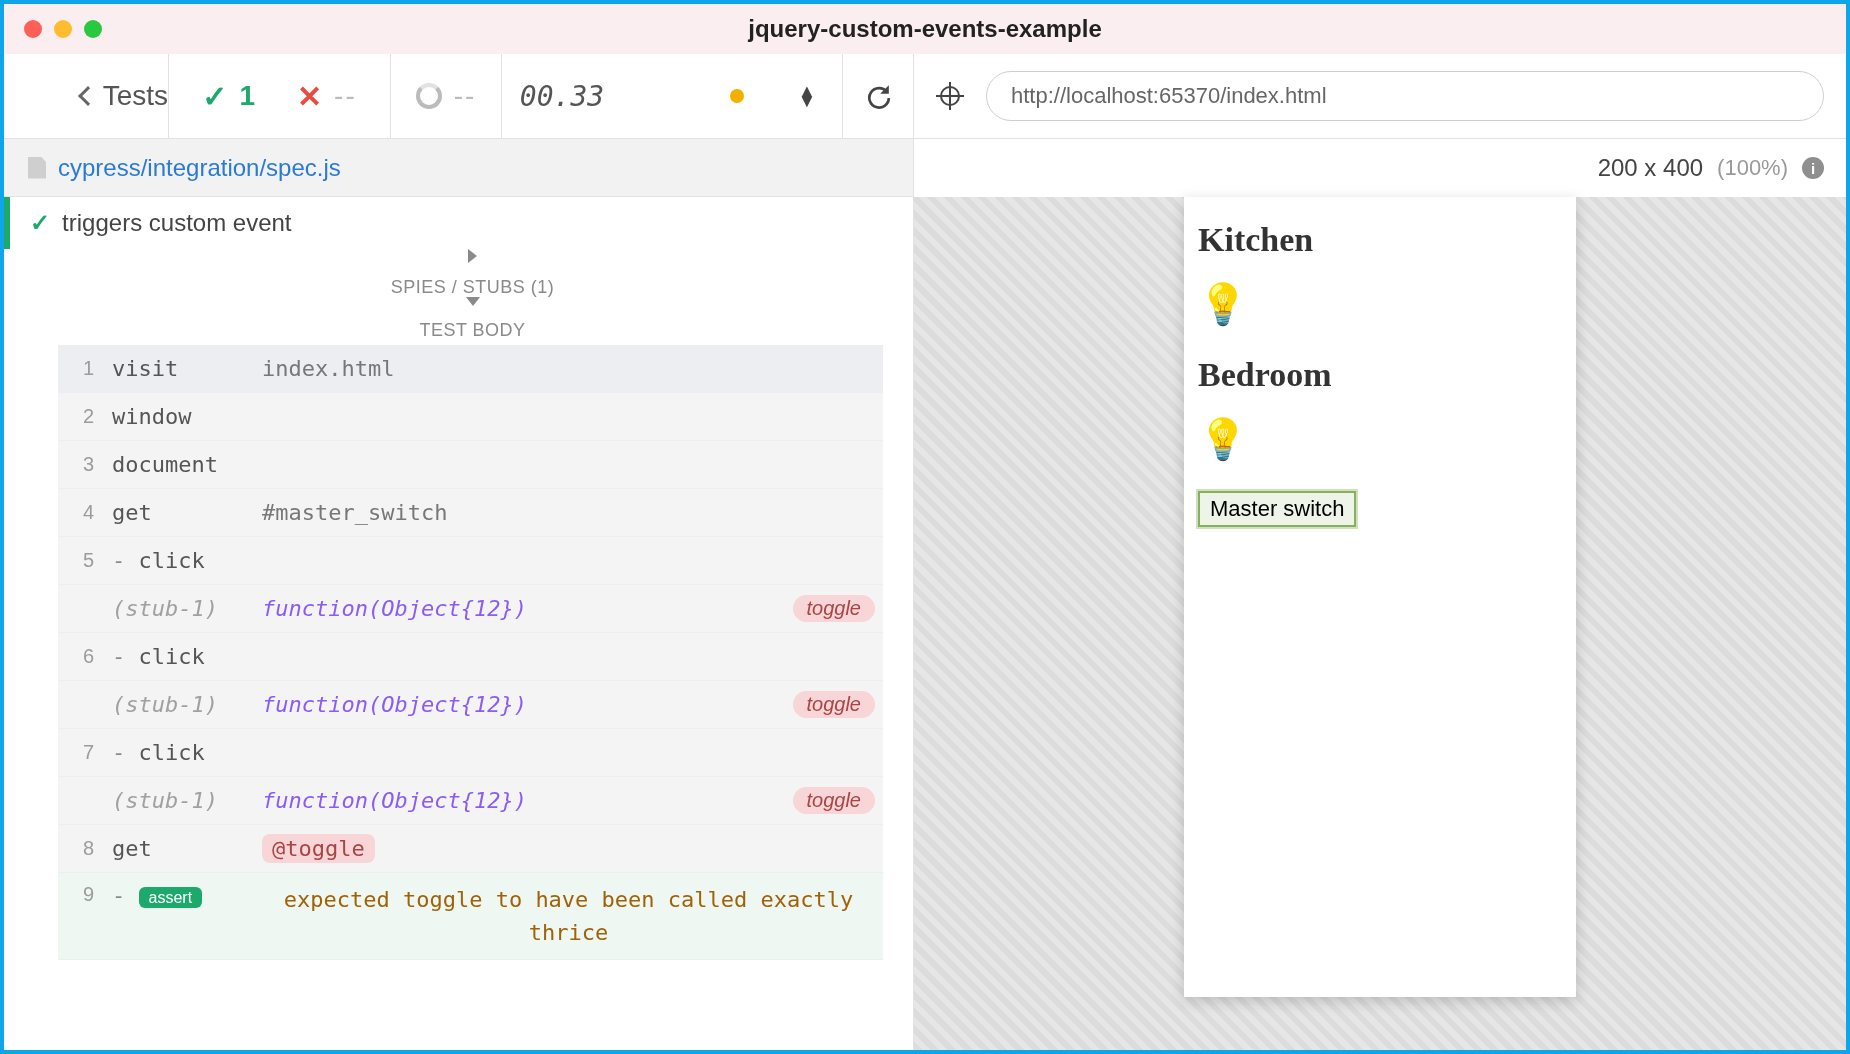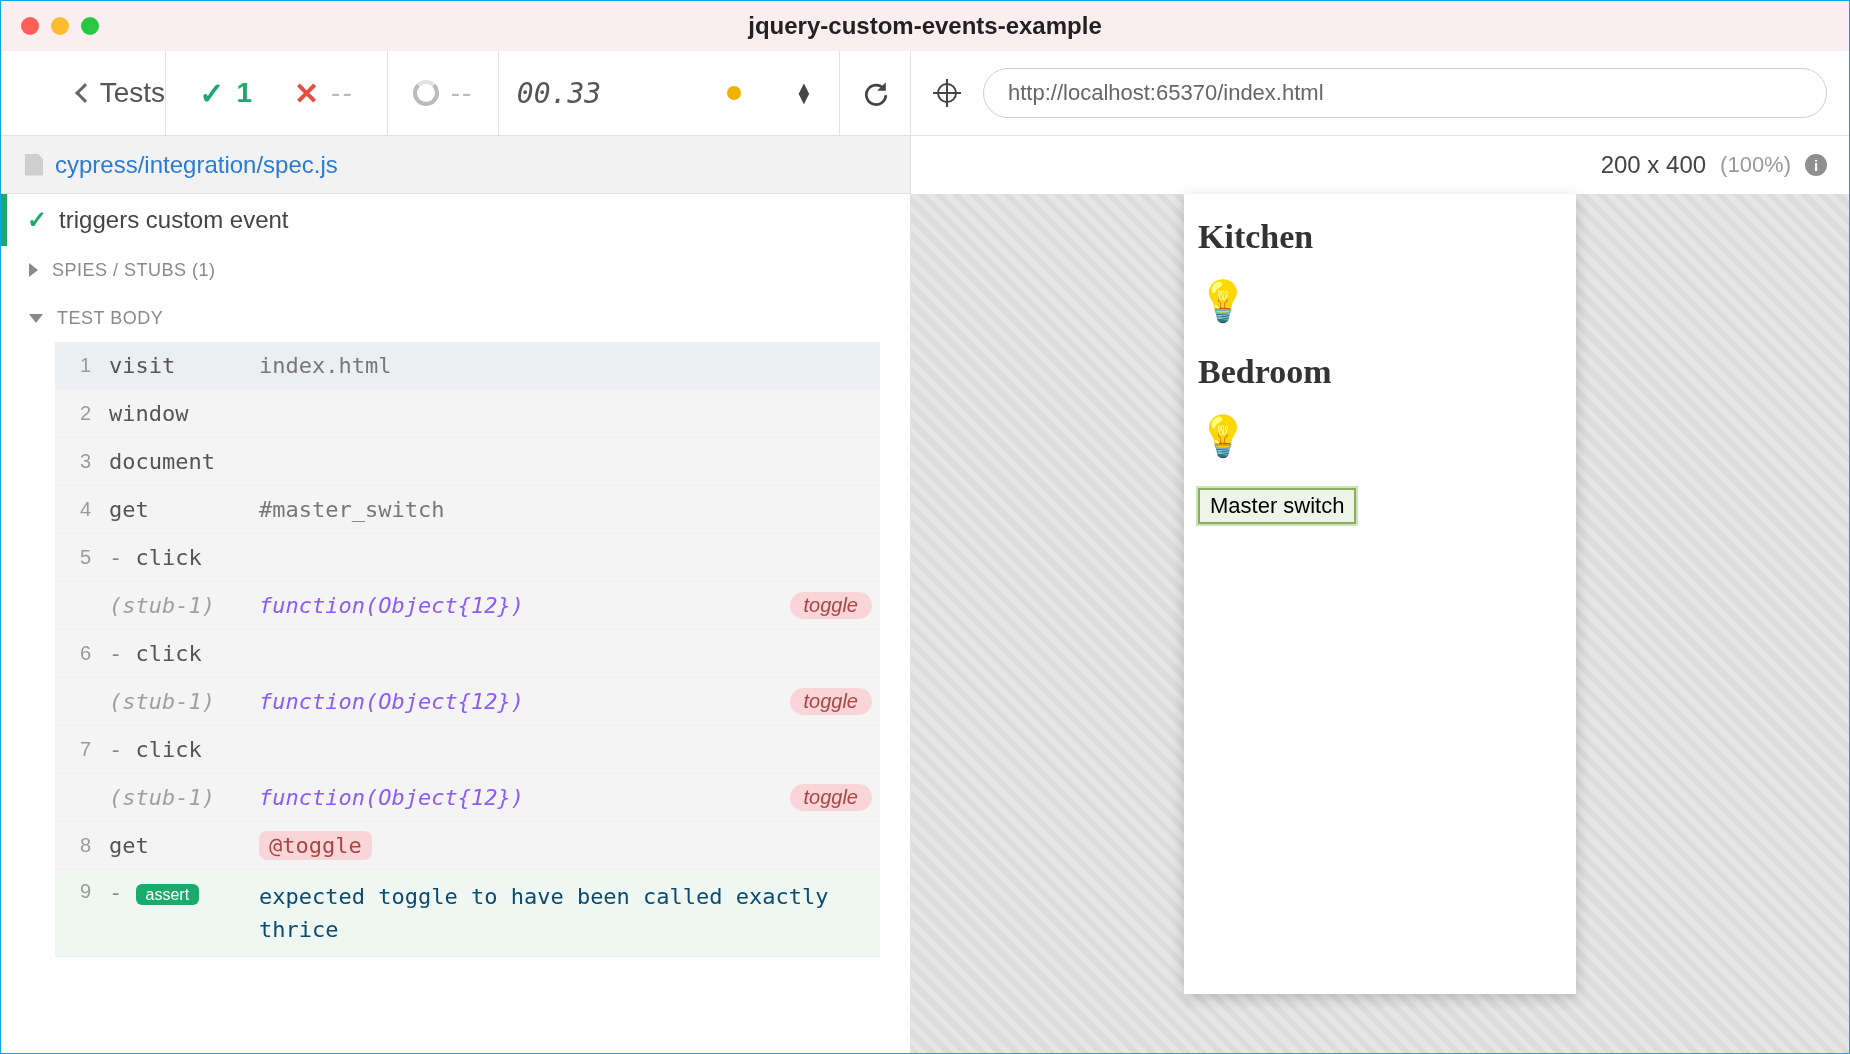--- a/index.html
+++ b/index.html
@@ -1,17 +1,17 @@
 <!DOCTYPE html>
 <html><head>
 <meta charset="utf-8">
 <style>
   * { margin:0; padding:0; box-sizing:border-box; }
   html,body { width:100%; height:100%; font-family:-apple-system,BlinkMacSystemFont,"Segoe UI",Helvetica,Arial,sans-serif; font-size:16px; color:#333; background:#fff; }
-  .app { width:1850px; height:1054px; display:flex; flex-direction:column; border:1px solid #0ea5e9; }
+  .app { width:1850px; height:1054px; display:flex; flex-direction:column; border:4px solid #0ea5e9; }
 
   
   .titlebar { height:50px; background:#fbeef0; display:flex; align-items:center; position:relative; }
   .traffic-lights { display:flex; gap:12px; padding-left:20px; }
   .dot { width:18px; height:18px; border-radius:50%; }
   .dot.red { background:#ff5f57; }
   .dot.yellow { background:#febc2e; }
   .dot.green { background:#28c840; }
   .title-text { position:absolute; left:50%; transform:translateX(-50%); font-weight:700; font-size:24px; color:#222; }
 
@@ -47,39 +47,39 @@
   .info-dot { width:22px; height:22px; border-radius:50%; background:#8f8f8f; color:#fff; font-weight:bold; display:inline-flex; align-items:center; justify-content:center; font-size:15px;}
 
   
   .filebar { height:58px; background:#f2f2f3; display:flex; align-items:center; padding:0 24px; gap:12px; border-bottom:1px solid #e2e2e2; }
   .file-icon { width:18px; height:22px; background:#cfcfcf; clip-path:polygon(0 0,72% 0,100% 25%,100% 100%,0 100%); }
   .file-link { color:#2a7bd6; font-size:24px; }
 
   
   .testtitle { height:52px; display:flex; align-items:center; gap:12px; padding:0 20px; border-left:6px solid #1ca96c; font-size:24px; color:#444; }
 
-  .section-row { height:48px; display:flex; align-items:center; gap:14px; padding-left:28px; color:#8a8a8a; font-size:18px; letter-spacing:0.5px; }
+  .section-row { height:48px; display:flex; align-items:center; gap:14px; padding-left:28px; color:#8a8a8a; font-size:18px; letter-spacing:0.5px;flex-direction:column; }
   .caret-right { width:0;height:0;border-top:7px solid transparent;border-bottom:7px solid transparent;border-left:9px solid #8a8a8a; }
   .caret-down { width:0;height:0;border-left:7px solid transparent;border-right:7px solid transparent;border-top:9px solid #8a8a8a; }
 
   
   .cmdlog { flex:1; overflow:auto; padding:0 30px 30px 54px; }
   .cmdrow { display:flex; align-items:center; min-height:48px; padding:4px 8px; background:#f4f4f5; border-bottom:1px solid #eee; font-family:ui-monospace,Menlo,Consolas,monospace; font-size:22px; }
   .cmdrow.highlight { background:#eceef1; }
   .cmdrow.final { background:#eef7f2; align-items:flex-start; padding-top:10px; padding-bottom:10px;}
   .num { width:28px; text-align:right; color:#9b9b9b; margin-right:18px; font-family:-apple-system,sans-serif; font-size:20px;}
   .cmdname { width:150px; color:#555; }
   .cmdname.child::before { content:"- "; color:#888; }
   .cmdarg { flex:1; color:#777; }
   .stubname { color:#a0a0a2; font-style:italic; width:150px; }
   .stubarg { flex:1; color:#8b5cf6; font-style:italic; }
   .pill { margin-left:auto; background:#f8d5d6; color:#a94447; border-radius:14px; padding:2px 14px; font-size:20px; font-family:-apple-system,sans-serif; font-style:italic;}
   .alias-pill { background:#f8d5d6; color:#a94447; border-radius:8px; padding:2px 10px; display:inline-block; font-style:normal;}
   .assert-pill { background:#1ca96c; color:#fff; border-radius:6px; padding:2px 10px; font-family:-apple-system,sans-serif; font-size:16px;}
-  .assert-text { flex:1; color:#0c4a6e; line-height:1.5; }
+  .assert-text { flex:1; color:#a16207; line-height:1.5;text-align:center; }
 
   
   .urlbar { height:85px; display:flex; align-items:center; padding:0 22px; gap:22px; border-bottom:1px solid #e2e2e2; }
   .urlfield { flex:1; height:50px; border:1px solid #cfcfcf; border-radius:26px; display:flex; align-items:center; padding:0 24px; color:#666; font-size:22px; background:#fff;}
 
   .viewport-header { height:58px; display:flex; align-items:center; justify-content:flex-end; padding:0 22px; gap:14px; color:#555; font-size:24px; background:#fff; }
   .dim-text { color:#444; }
   .pct-text { color:#9a9a9a; font-size:22px; }
 
   .preview { flex:1; background:repeating-linear-gradient(45deg,#dcdcdc 0 6px,#e6e6e6 6px 12px); display:flex; justify-content:center; padding-top:0;}

